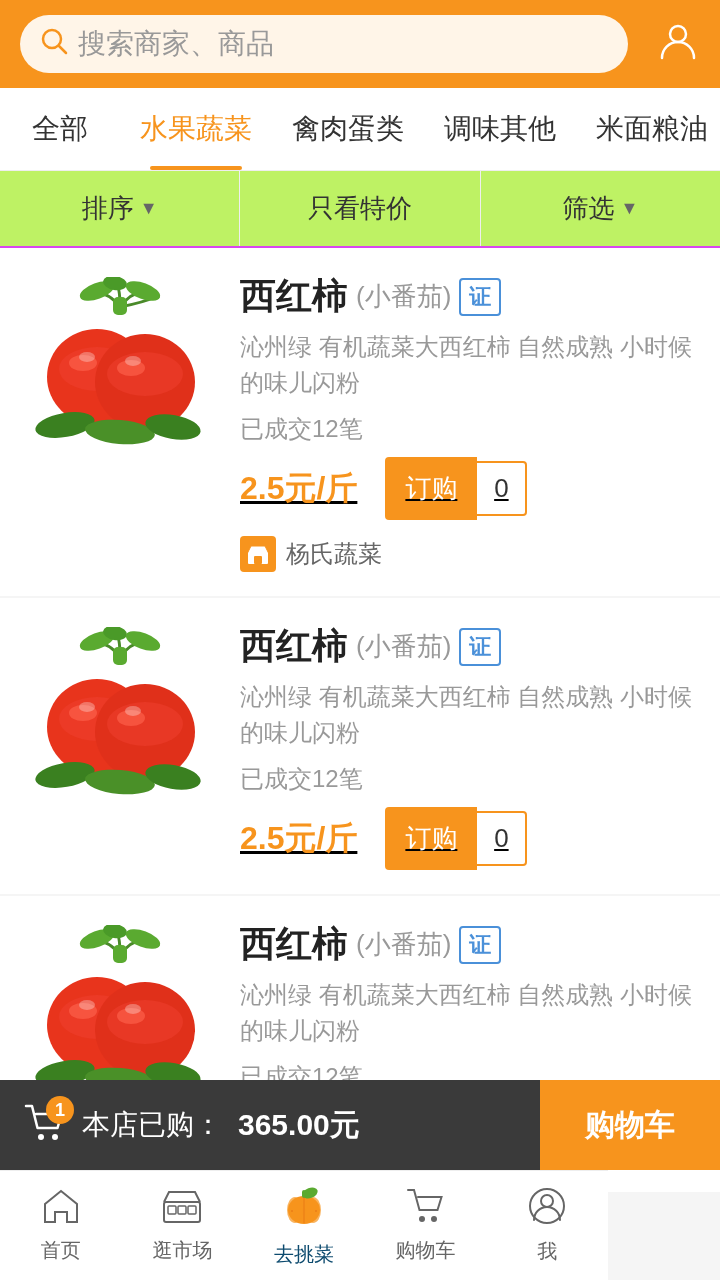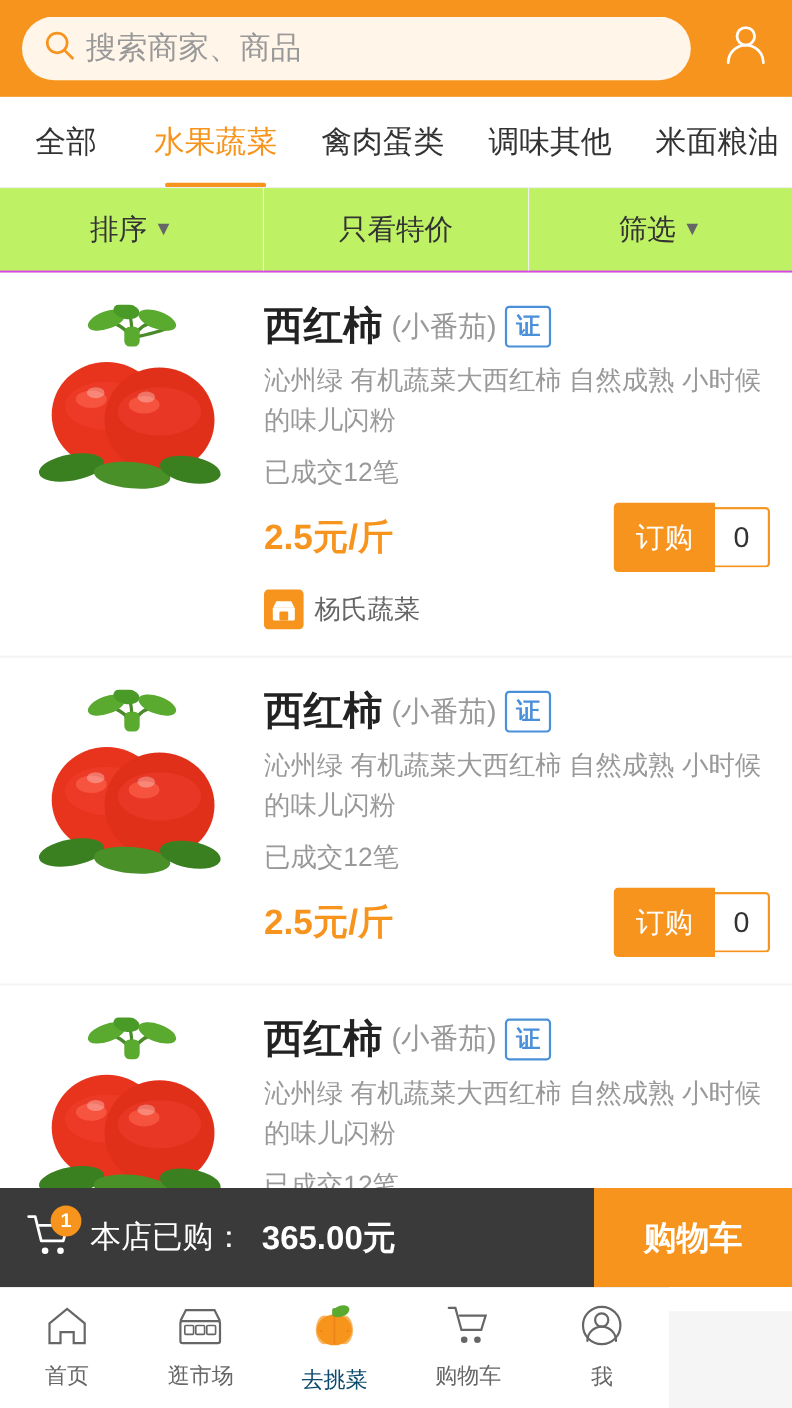--- a/index.html
+++ b/index.html
@@ -168,41 +168,43 @@
       line-height: 1.5;
     }
     .product-sales {
       font-size: 24px;
       color: #999;
       margin-top: 4px;
     }
     .product-price-row {
       display: flex;
       align-items: center;
-      justify-content: space-between;
+      justify-content: flex-start;
       margin-top: 4px;
+      text-decoration: underline;
     }
     .product-price {
       font-size: 32px;
       color: #F7941D;
       font-weight: bold;
     }
     .buy-btn-group {
       display: flex;
       align-items: center;
       gap: 0;
     }
     .buy-btn {
       background: #F7941D;
       color: white;
       border: none;
       padding: 14px 20px;
       font-size: 26px;
       border-radius: 4px 0 0 4px;
       cursor: pointer;
+      margin-left: 28px;
     }
     .buy-qty {
       border: 2px solid #F7941D;
       border-left: none;
       padding: 10px 16px;
       font-size: 26px;
       color: #333;
       min-width: 50px;
       text-align: center;
       border-radius: 0 4px 4px 0;

